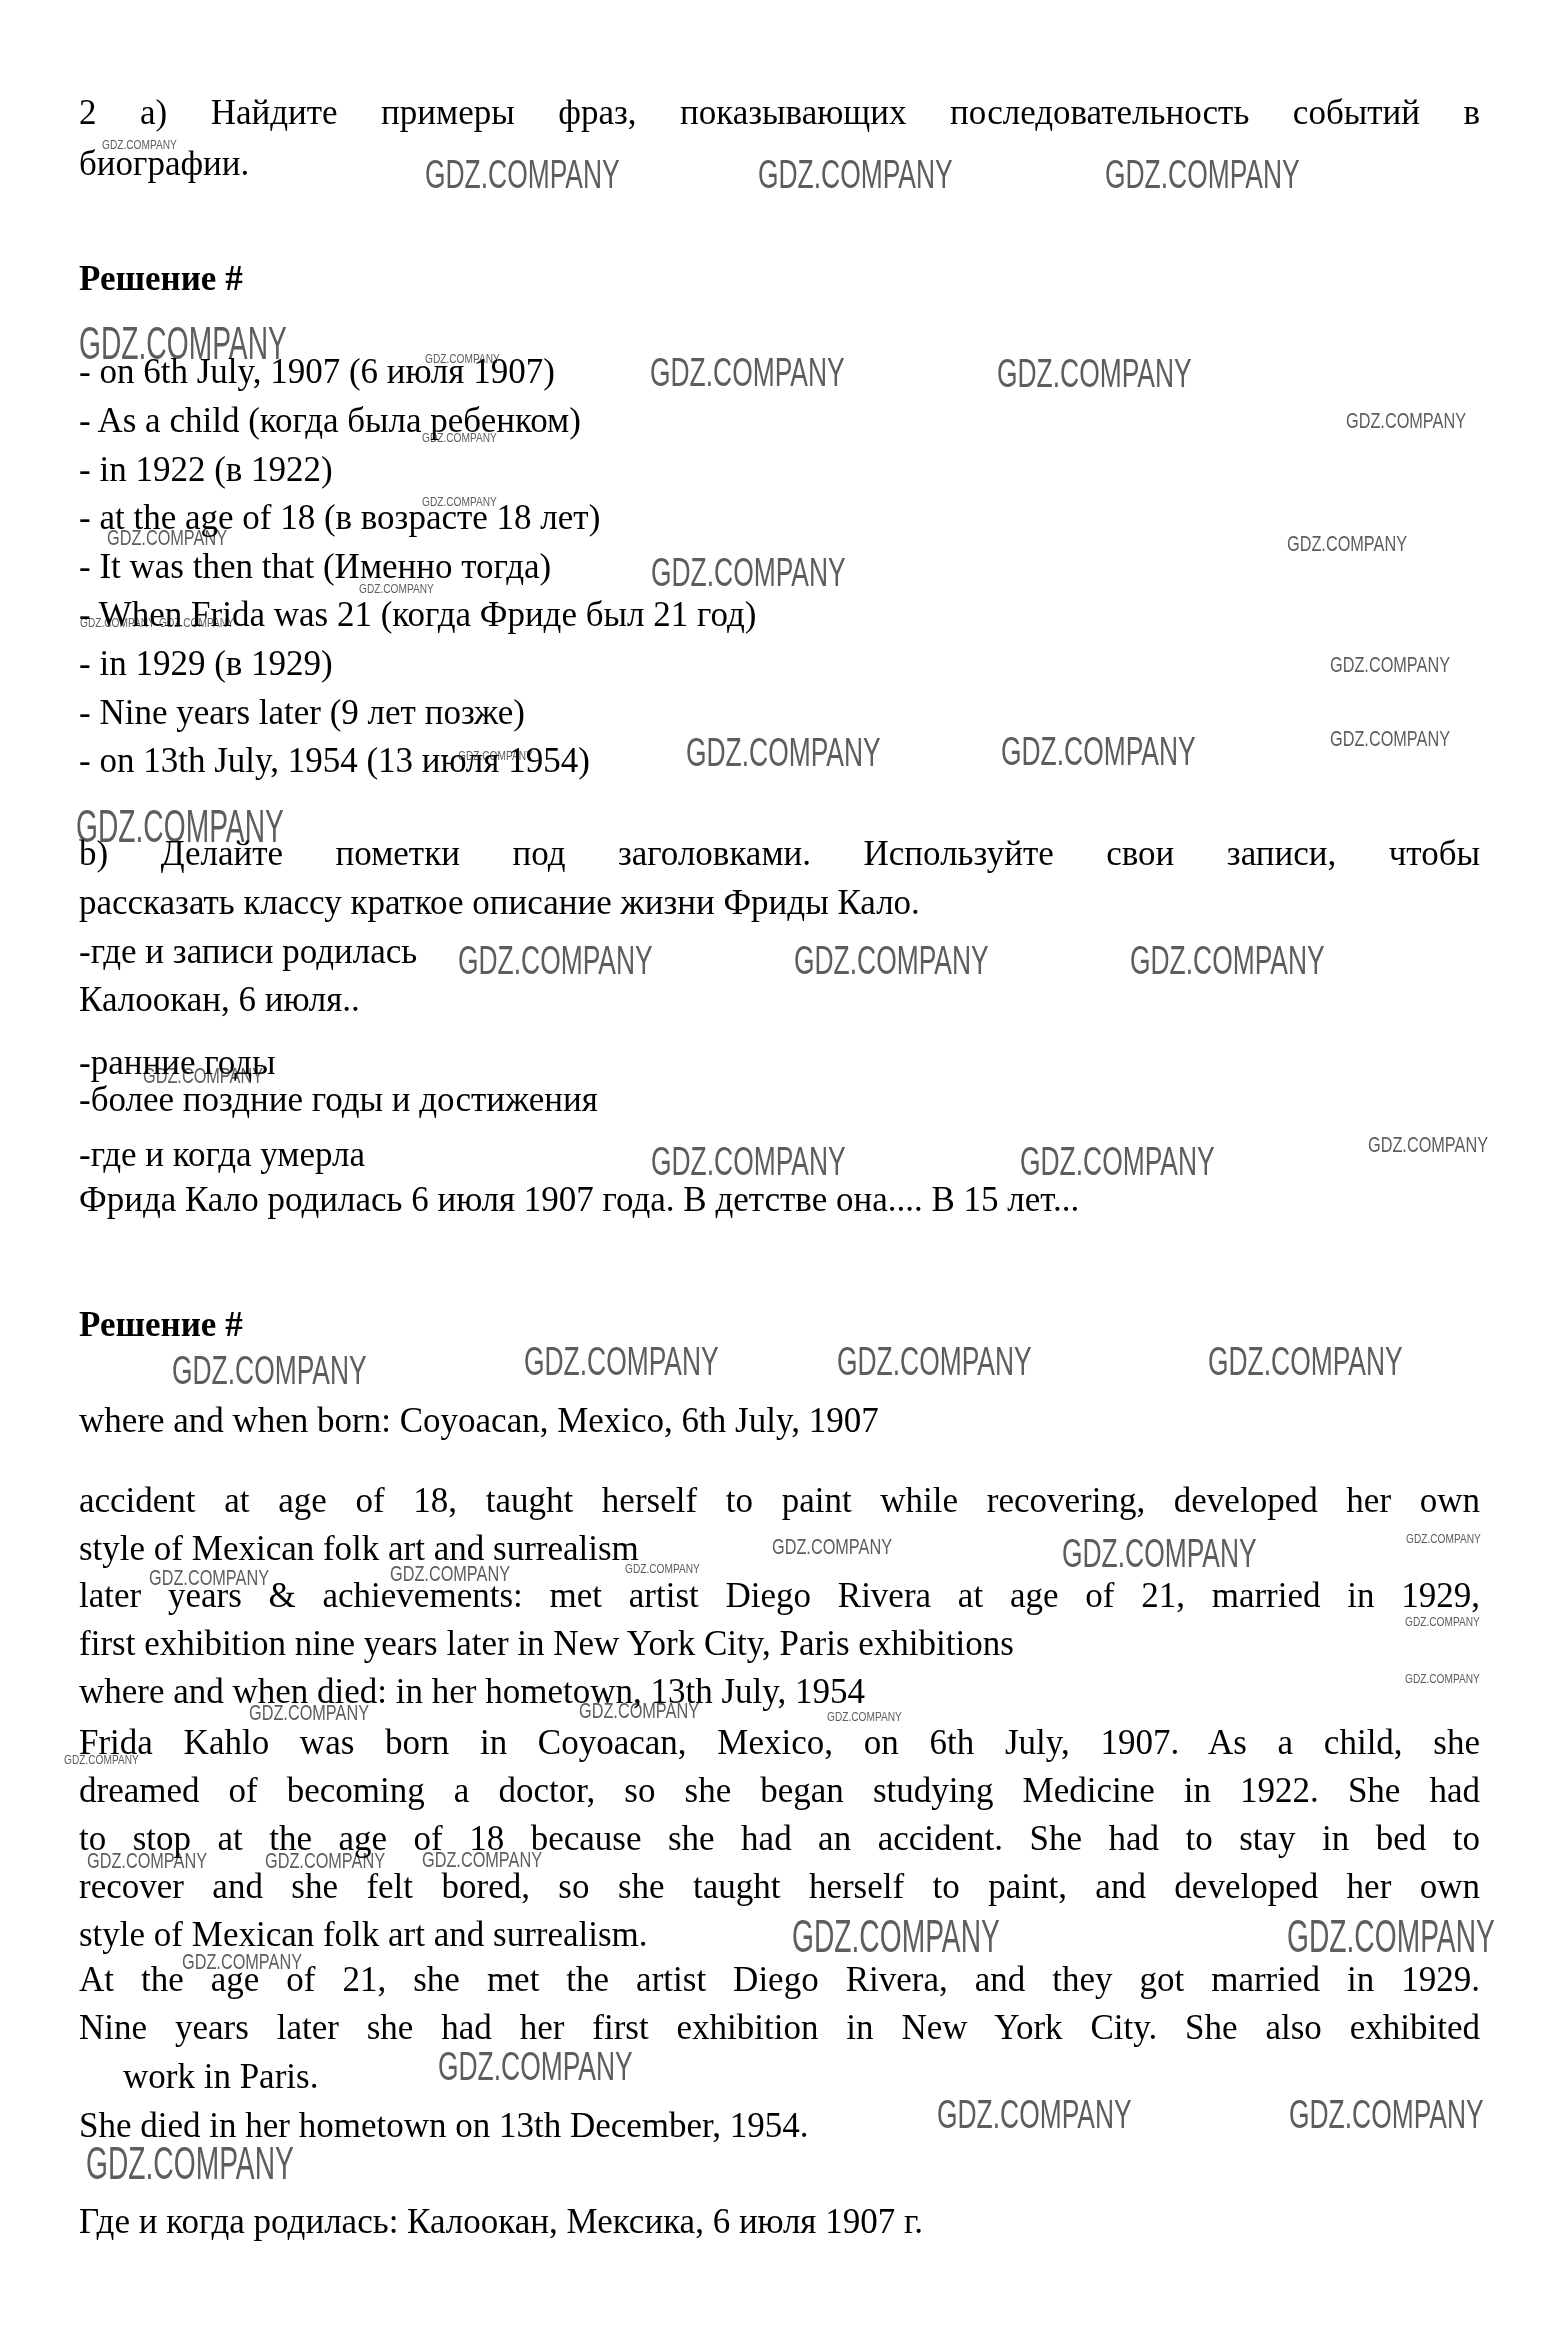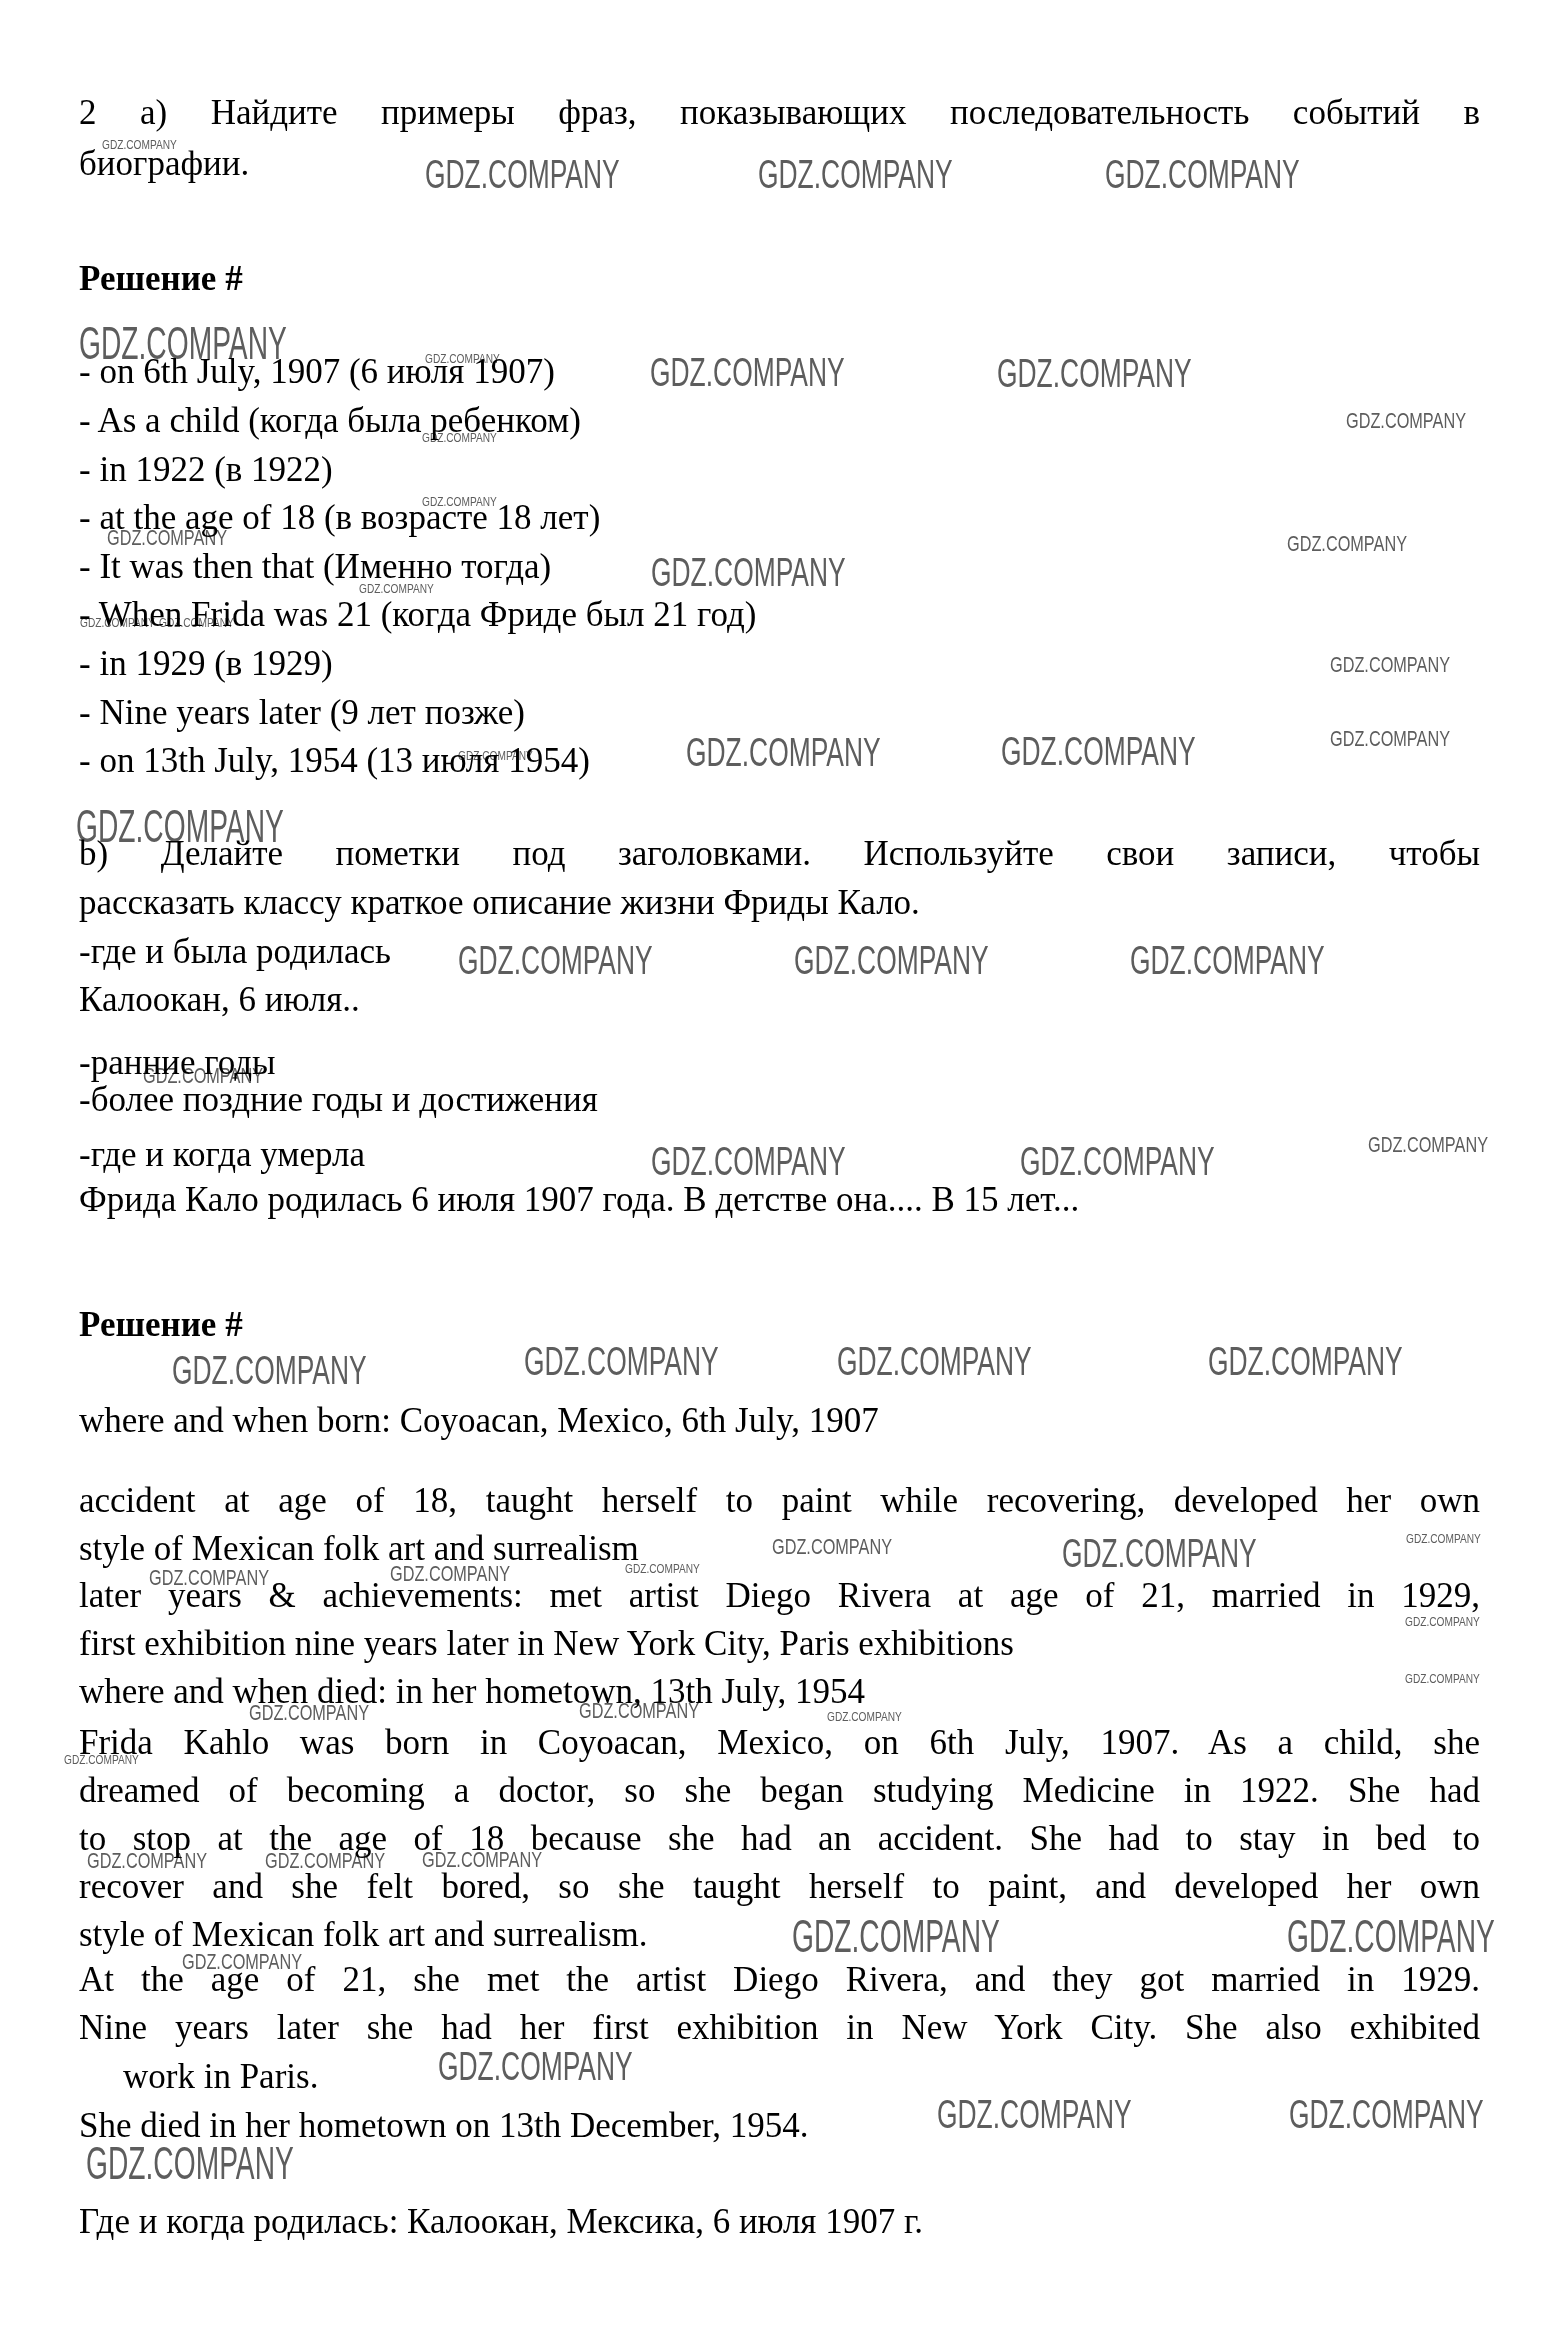--- a/index.html
+++ b/index.html
@@ -113,21 +113,21 @@
       <div class="line" style="top: 399px;">- As a child (когда была ребенком)</div>
       <div class="line" style="top: 448px;">- in 1922 (в 1922)</div>
       <div class="line" style="top: 496px;">- at the age of 18 (в возрасте 18 лет)</div>
       <div class="line" style="top: 545px;">- It was then that (Именно тогда)</div>
       <div class="line" style="top: 593px;">- When Frida was 21 (когда Фриде был 21 год)</div>
       <div class="line" style="top: 642px;">- in 1929 (в 1929)</div>
       <div class="line" style="top: 691px;">- Nine years later (9 лет позже)</div>
       <div class="line" style="top: 739px;">- on 13th July, 1954 (13 июля 1954)</div>
       <div class="line j" style="top: 832px;">b) Делайте пометки под заголовками. Используйте свои записи, чтобы</div>
       <div class="line" style="top: 881px;">рассказать классу краткое описание жизни Фриды Кало.</div>
-      <div class="line" style="top: 930px;">-где и была родилась</div>
+      <div class="line" style="top: 930px;">-где и записи родилась</div>
       <div class="line" style="top: 978px;">Калоокан, 6 июля..</div>
       <div class="line" style="top: 1029px; margin-top: 12px;">-ранние годы</div>
       <div class="line" style="top: 1078px;">-более поздние годы и достижения</div>
       <div class="line" style="top: 1133px;">-где и когда умерла</div>
       <div class="line" style="top: 1178px;">Фрида Кало родилась 6 июля 1907 года. В детстве она.... В 15 лет...</div>
       <div class="line b" style="top: 1303px;">Решение #</div>
       <div class="line" style="top: 1399px;">where and when born: Coyoacan, Mexico, 6th July, 1907</div>
       <div class="line j" style="top: 1479px;">accident at age of 18, taught herself to paint while recovering, developed her own</div>
       <div class="line" style="top: 1527px;">style of Mexican folk art and surrealism</div>
       <div class="line j" style="top: 1574px;">later years &amp; achievements: met artist Diego Rivera at age of 21, married in 1929,</div>

